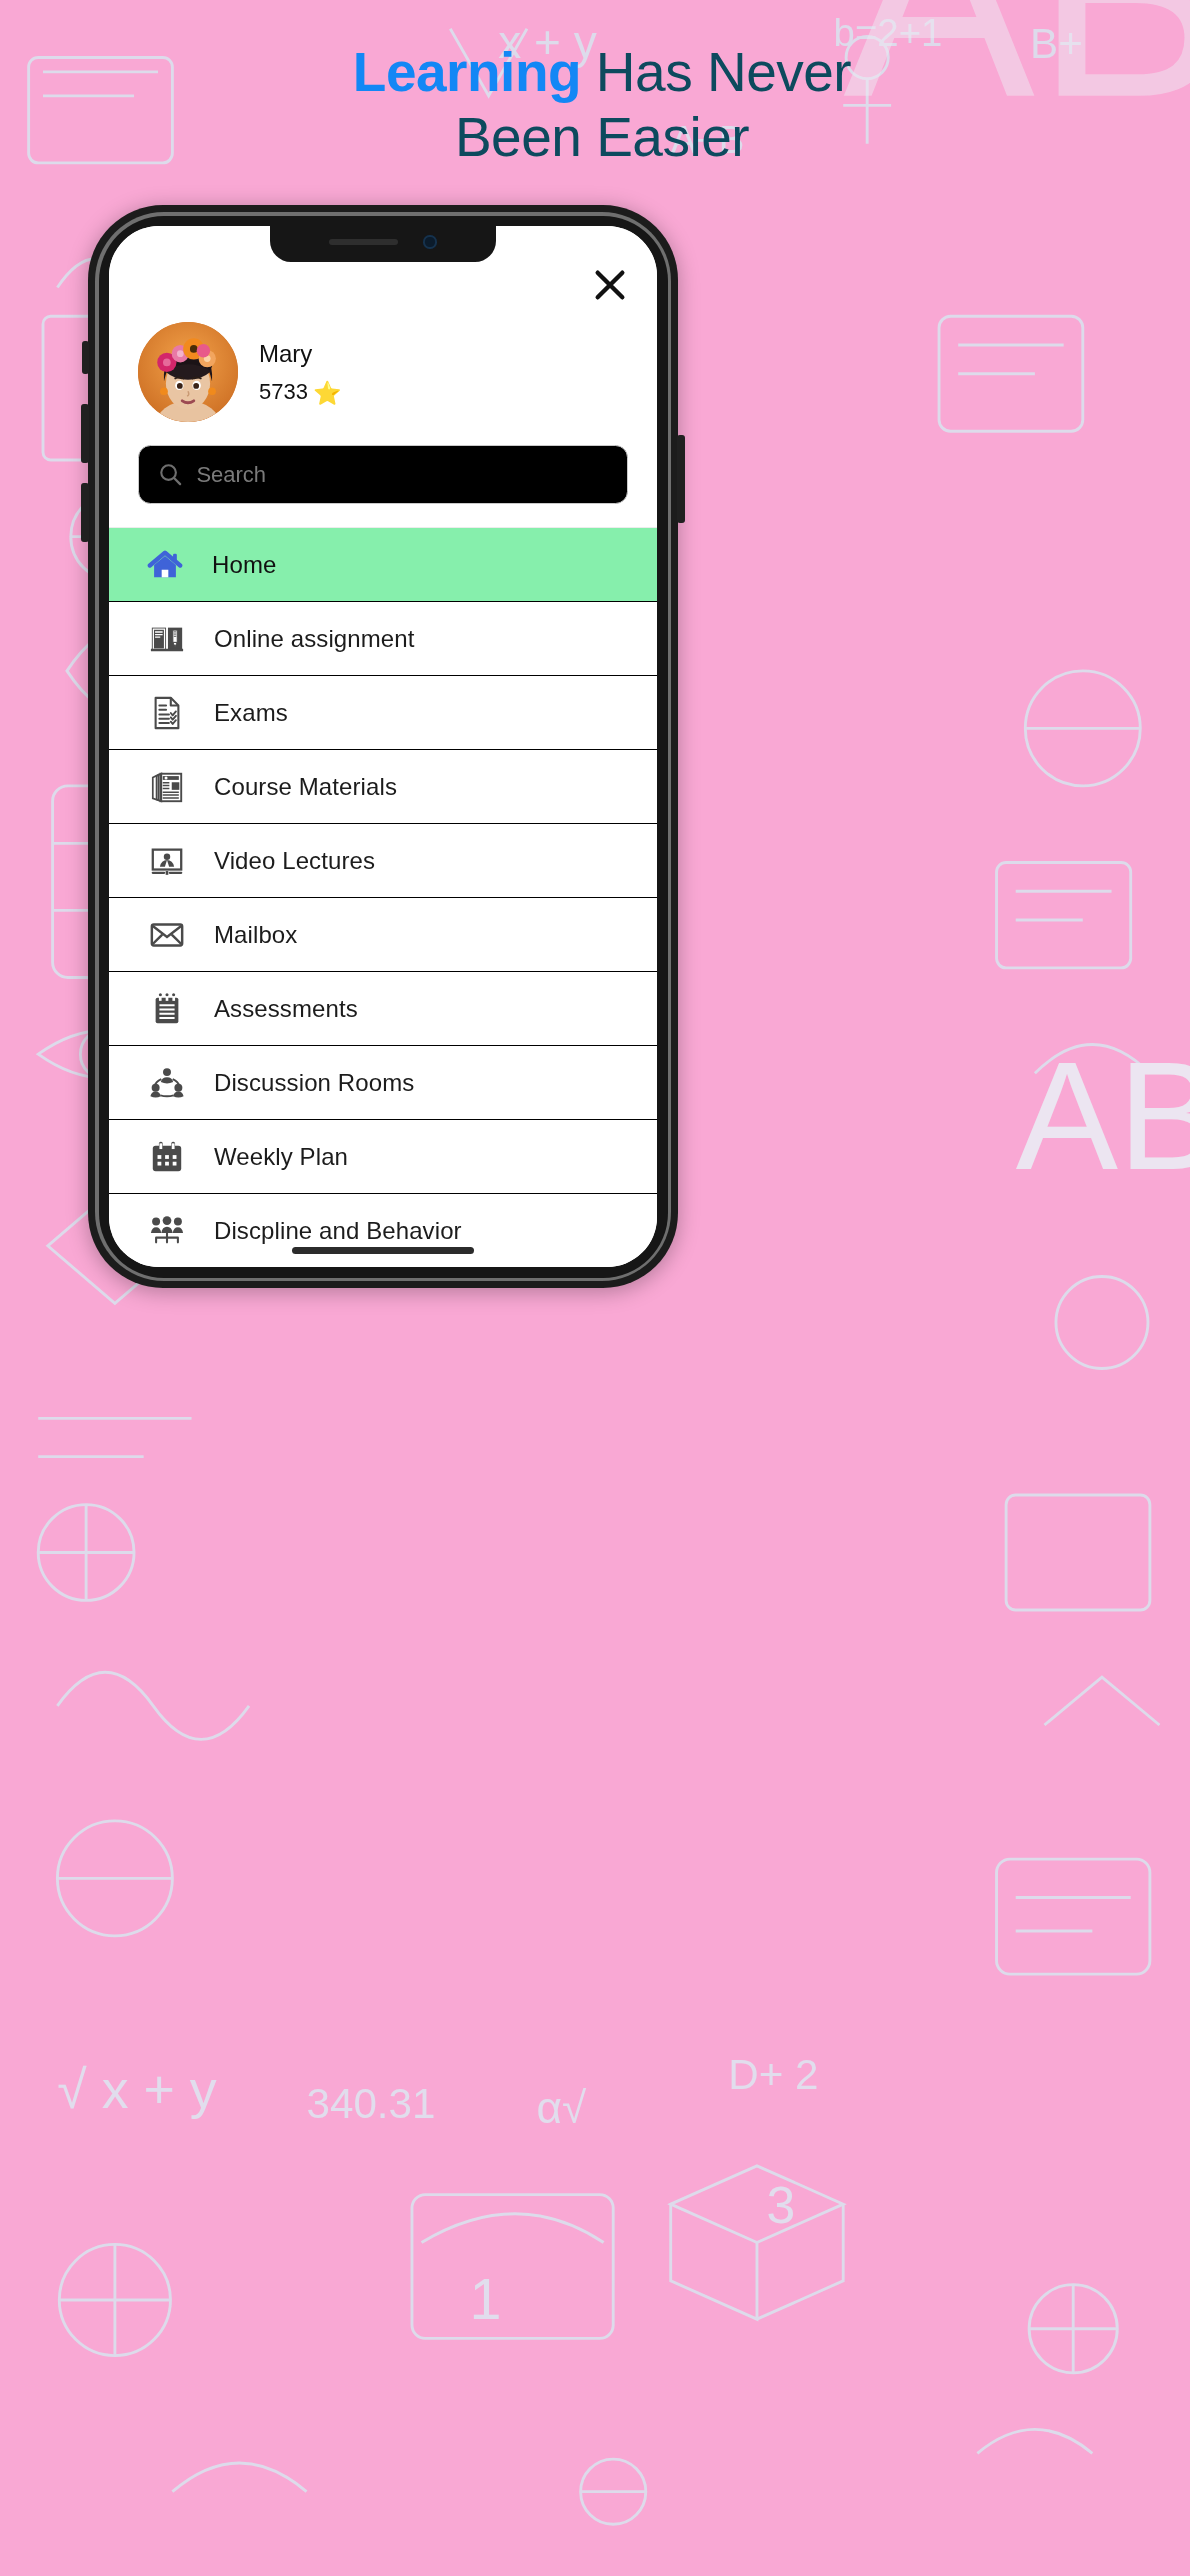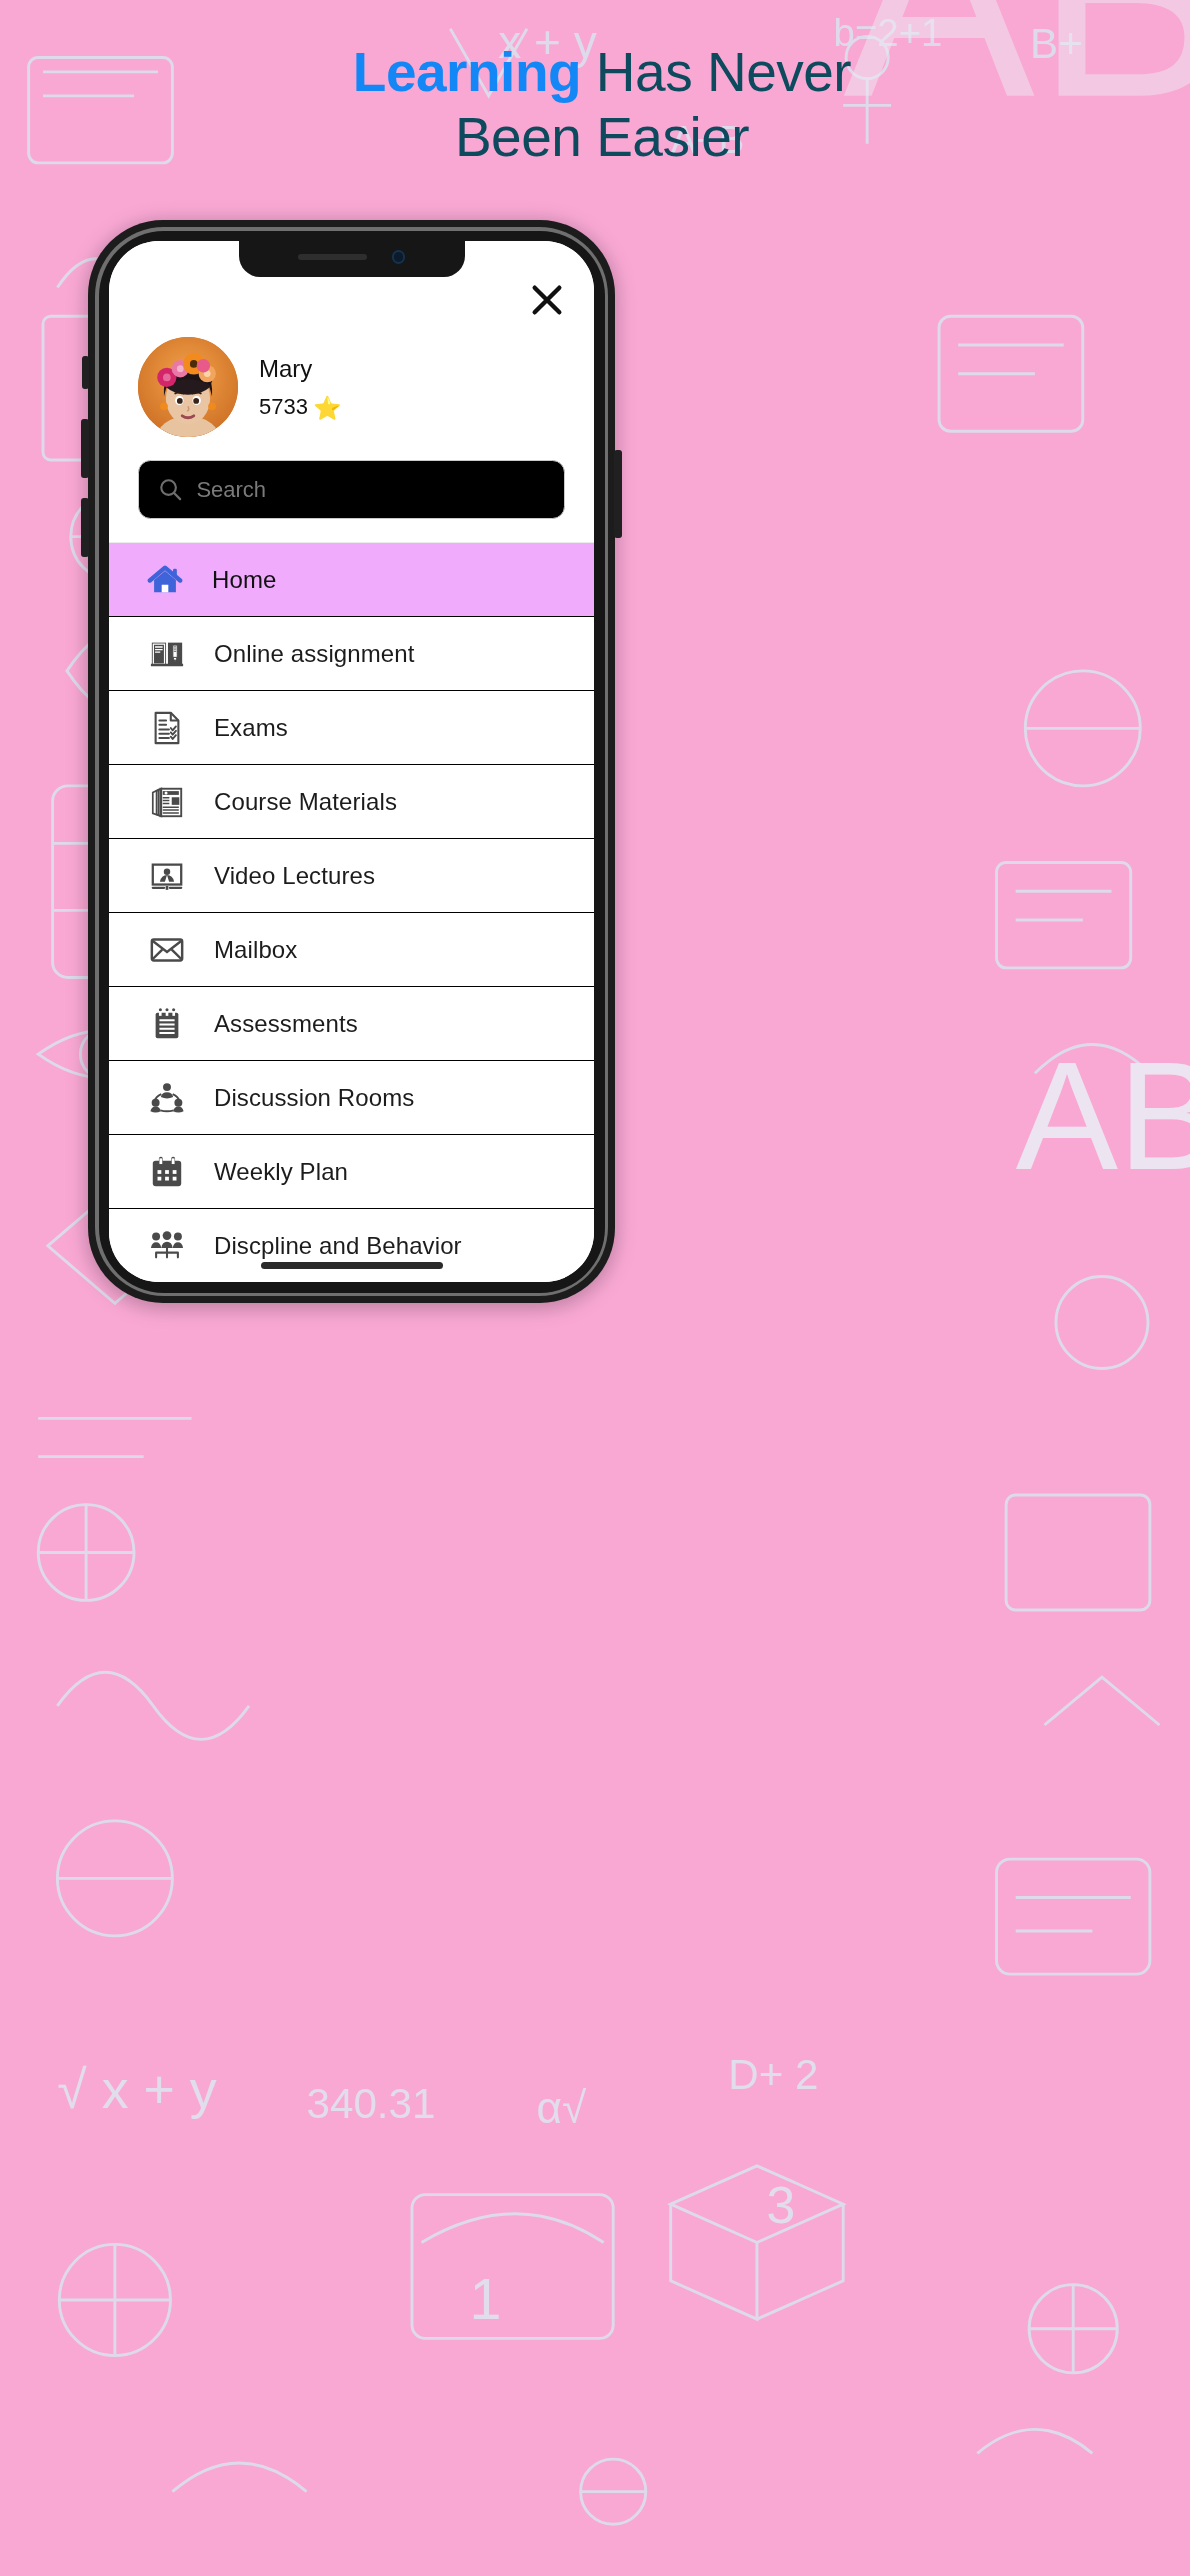--- a/index.html
+++ b/index.html
@@ -32,22 +32,22 @@
   .hl-blue{
     color:#1387f5; font-weight:bold;
   }
   .hl-dark{
     color:#0d4a5e; font-weight:300;
   }
 
   
   .phone{
     position:absolute;
-    left:88px; top:220px;
-    width:527px; height:1083px;
+    left:88px; top:205px;
+    width:590px; height:1083px;
     z-index:10;
   }
   .phone-outer{
     position:absolute; inset:0;
     background:#1c1c1c;
     border-radius:75px;
     box-shadow:0 3.8px 21px rgba(0,0,0,.28);
   }
   .phone-mid{
     position:absolute; left:6.7px; top:6.7px; right:6.7px; bottom:6.7px;
@@ -154,21 +154,21 @@
   .menu{ margin-top:23px; flex:1; }
   .menu-item{
     display:flex; align-items:center;
     height:74px;
     padding-left:38px;
     gap:27px;
     cursor:pointer;
     border-top:1px solid #000000;
   }
   .menu-item:first-child{ border-top:1px solid #ececec; }
-  .menu-item.active{ background:#f0abfc;padding-left:36px; }
+  .menu-item.active{ background:#86efac;padding-left:36px; }
   .menu-icon{
     width:40px; height:40px;
     display:flex; align-items:center; justify-content:center;
     flex:0 0 auto;
   }
   .menu-icon svg{ display:block; }
   .menu-label{
     font-size:24px; color:#1c1c1c; font-weight:400;
     letter-spacing:0.1px;
   }

